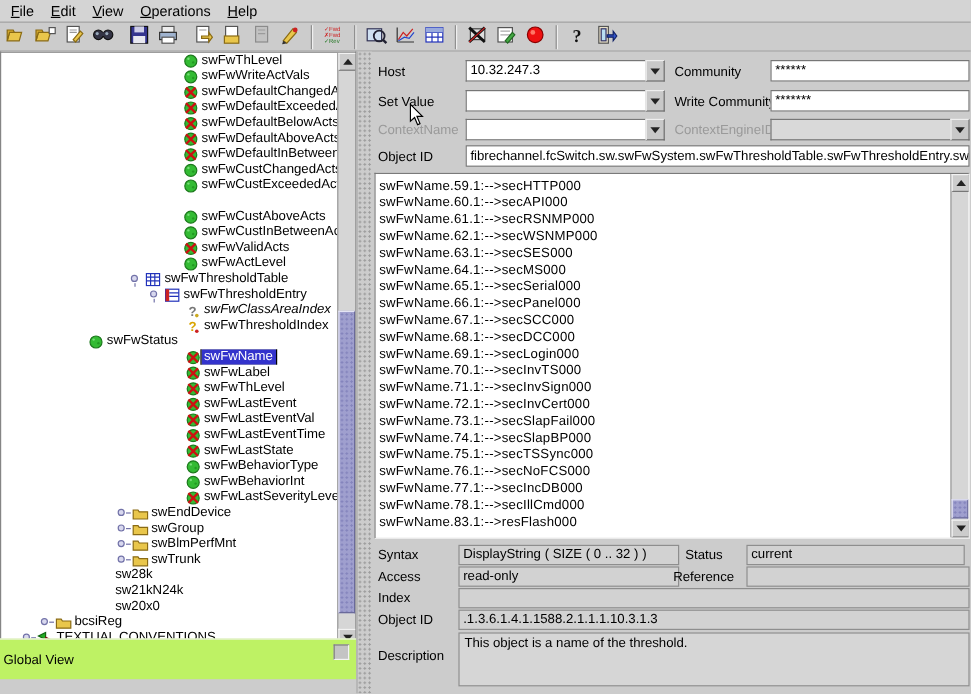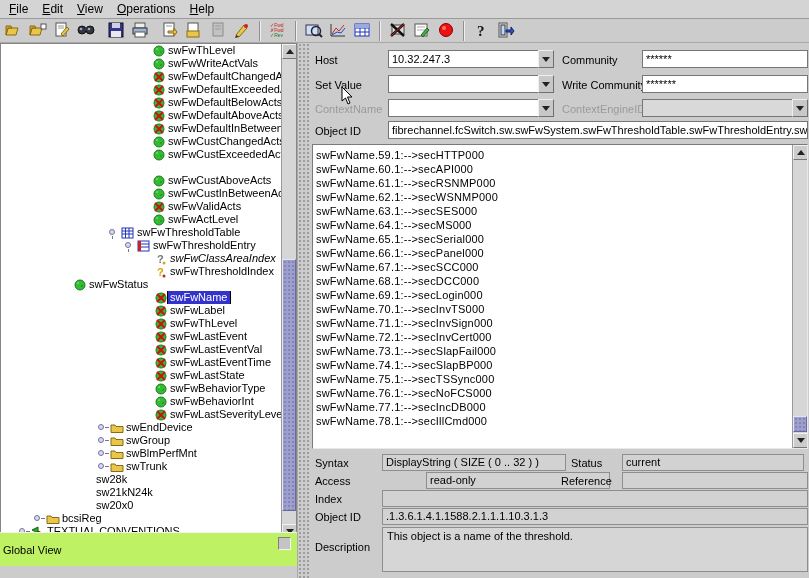--- a/index.html
+++ b/index.html
@@ -714,39 +714,40 @@
         <div class="rline">swFwName.69.1:--&gt;secLogin000</div>
         <div class="rline">swFwName.70.1:--&gt;secInvTS000</div>
         <div class="rline">swFwName.71.1:--&gt;secInvSign000</div>
         <div class="rline">swFwName.72.1:--&gt;secInvCert000</div>
         <div class="rline">swFwName.73.1:--&gt;secSlapFail000</div>
         <div class="rline">swFwName.74.1:--&gt;secSlapBP000</div>
         <div class="rline">swFwName.75.1:--&gt;secTSSync000</div>
         <div class="rline">swFwName.76.1:--&gt;secNoFCS000</div>
         <div class="rline">swFwName.77.1:--&gt;secIncDB000</div>
         <div class="rline">swFwName.78.1:--&gt;secIllCmd000</div>
+        <div class="rline">swFwName.83.1:--&gt;resFlash000</div>
       </div>
     <div class="sb-v" style="right:0; top:0; height:303px;">
       <div class="sb-btn" style="top:0;">
           <div class="arr-up"></div>
         </div>
       <div class="sb-thumb" style="top:271px; height:16px;"></div>
       <div class="sb-btn" style="top:288px;">
           <div class="arr-dn"></div>
         </div>
     </div>
   </div>
 
   <span class="flabel" style="left:315px; top:456px;">Syntax</span>
   <div class="dfield" style="left:382px; top:454px; width:184px;">DisplayString ( SIZE ( 0 .. 32 ) )</div>
   <span class="flabel" style="left:571px; top:456px;">Status</span>
   <div class="dfield" style="left:622px; top:454px; width:182px;">current</div>
 
   <span class="flabel" style="left:315px; top:474px;">Access</span>
-  <div class="dfield" style="left:382px; top:472px; width:184px;margin-left:44px;">read-only</div>
+  <div class="dfield" style="left:382px; top:472px; width:184px;">read-only</div>
   <span class="flabel" style="left:561px; top:474px;">Reference</span>
   <div class="dfield" style="left:622px; top:472px; width:186px;"></div>
 
   <span class="flabel" style="left:315px; top:492px;">Index</span>
   <div class="dfield" style="left:382px; top:490px; width:426px;"></div>
 
   <span class="flabel" style="left:315px; top:510px;">Object ID</span>
   <div class="dfield" style="left:382px; top:508px; width:426px;">.1.3.6.1.4.1.1588.2.1.1.1.10.3.1.3</div>
 
   <span class="flabel" style="left:315px; top:540px;">Description</span>

